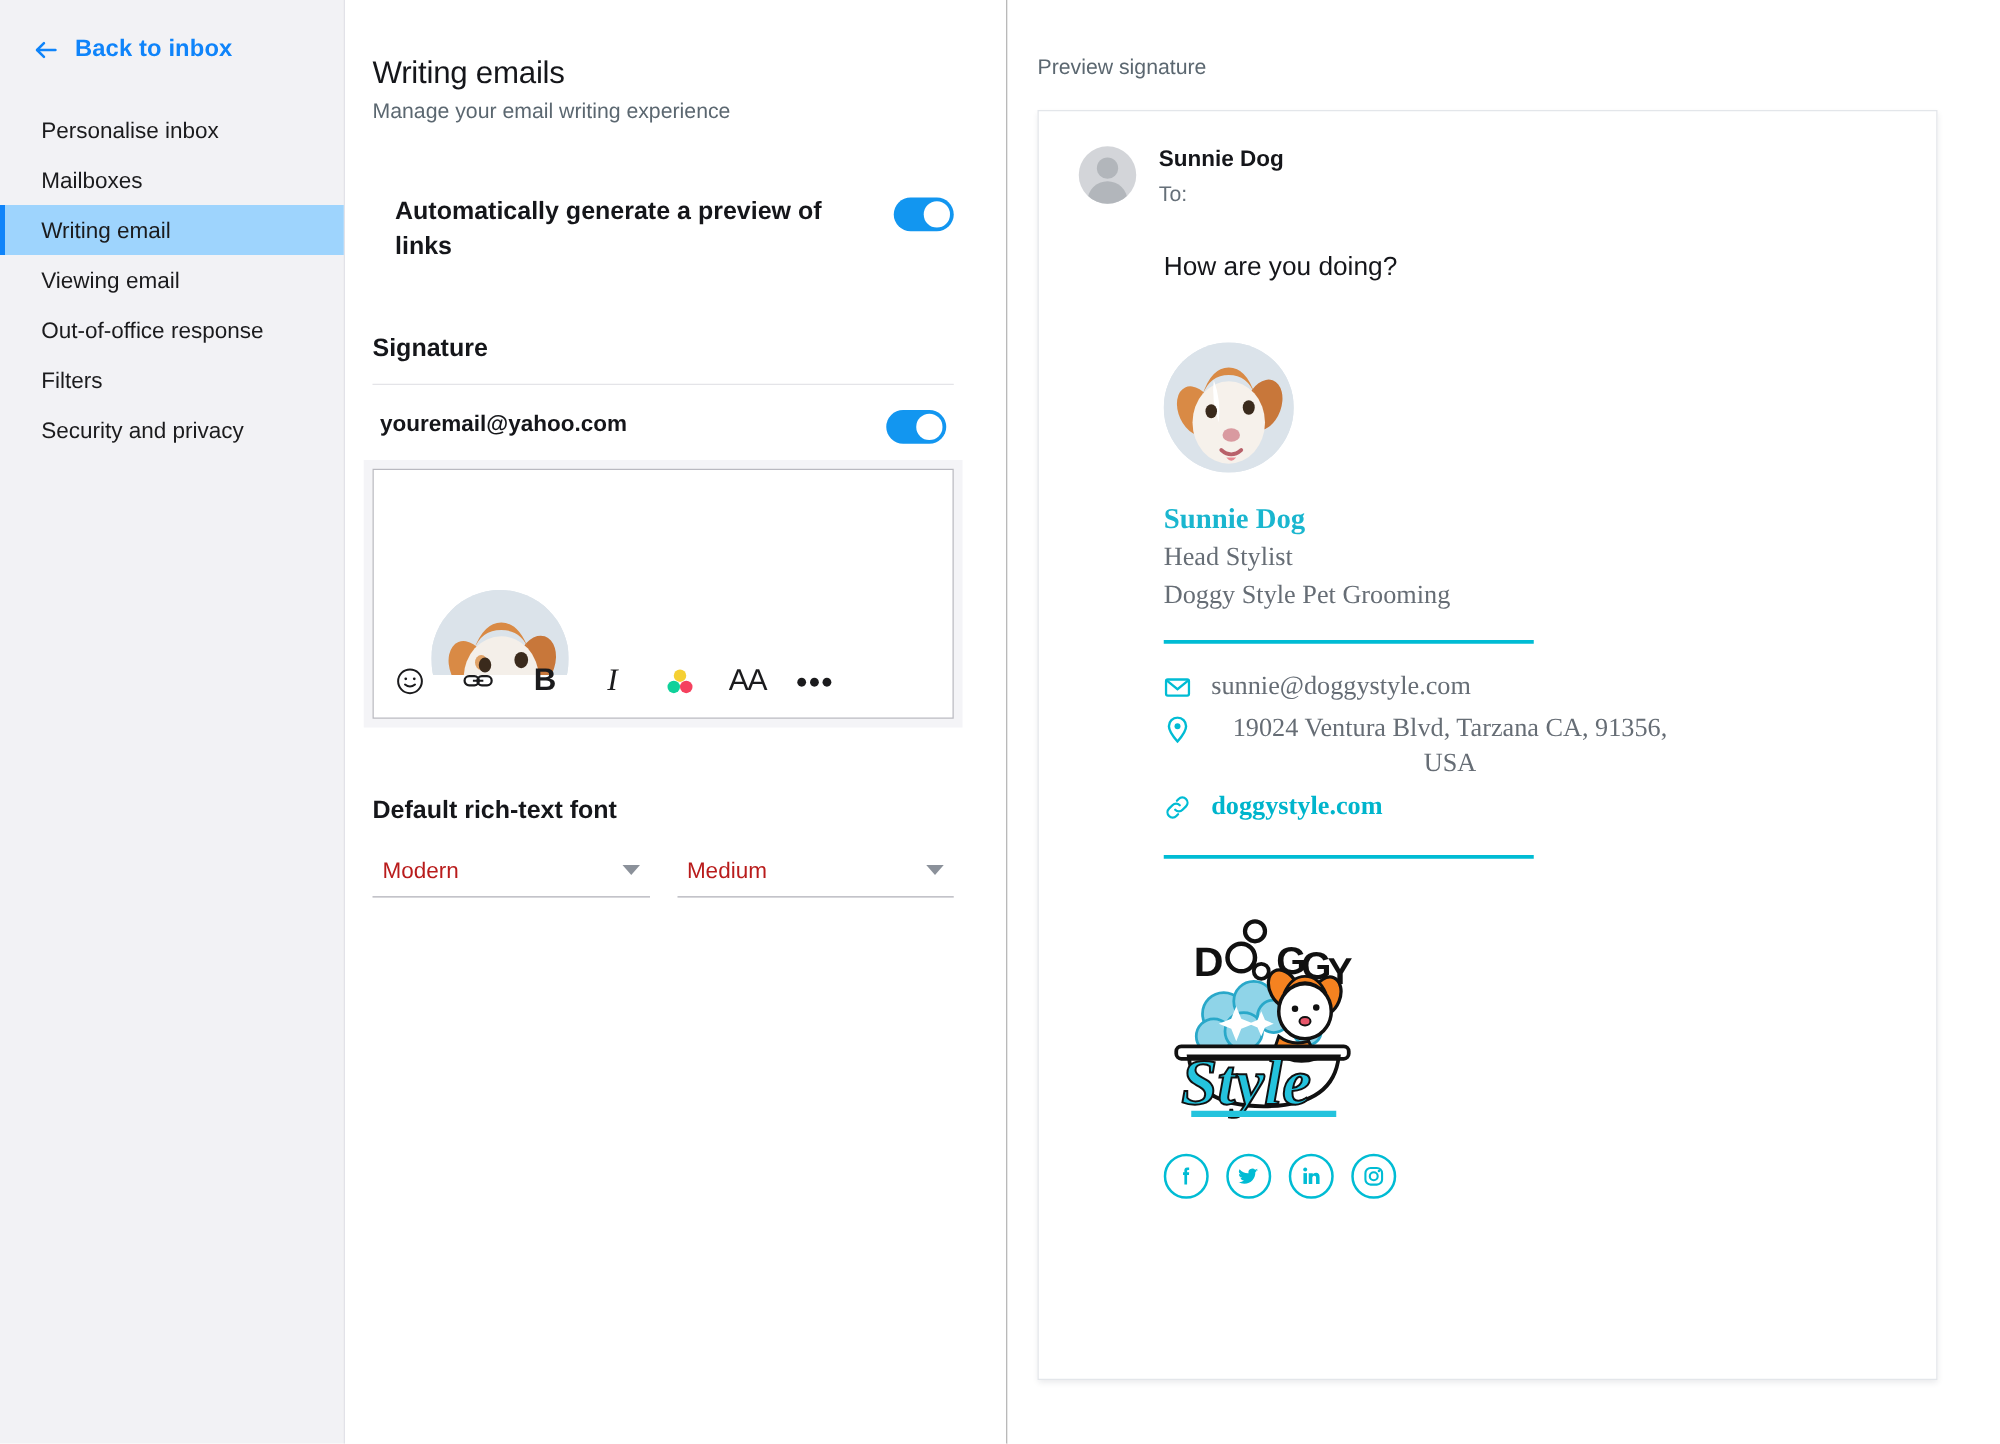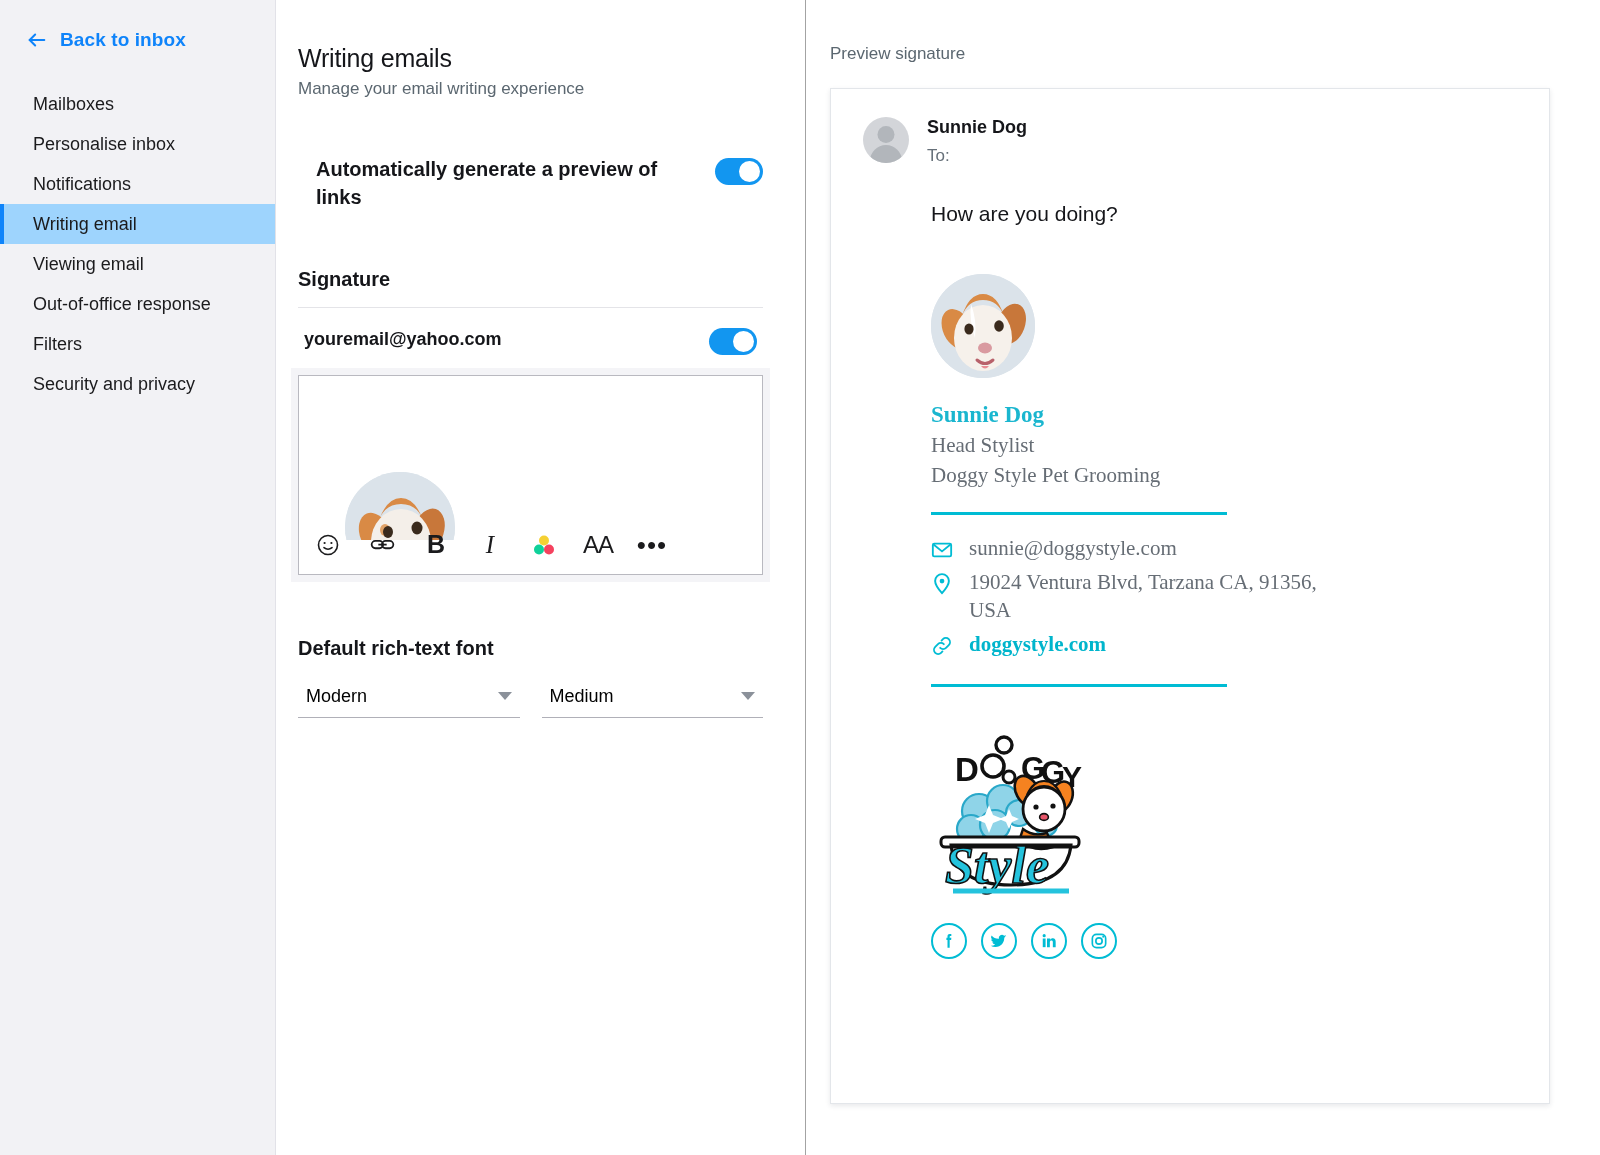--- a/index.html
+++ b/index.html
@@ -95,21 +95,21 @@
   .tb-aa { font-size: 24px; letter-spacing: -1px; }
   .tb-dots { font-size: 26px; letter-spacing: 1px; line-height: 10px; }
 
   .font-title { font-size: 20px; font-weight: 700; color: #15161a; margin-top: 62px; }
   .selects { display: flex; gap: 22px; margin-top: 26px; }
   .select {
     width: 231px; border-bottom: 1px solid #b0b0b8;
     display: flex; align-items: center; justify-content: space-between;
     padding: 0 8px 10px 8px; cursor: pointer;
   }
-  .select-val { font-size: 18px; color: #000000; }
+  .select-val { font-size: 18px; color: #b91c1c; }
   .caret { width: 0; height: 0; border-left: 7px solid transparent; border-right: 7px solid transparent; border-top: 8px solid #8b919a; }
 
   
   .preview { flex: 1; height: 1155px; background: #fff; padding: 44px 0 0 24px; }
   .preview-title { font-size: 17px; color: #5b6770; }
   .card {
     margin-top: 24px; width: 720px; height: 1016px;
     background: #fff; border: 1px solid #e3e6ea;
     box-shadow: 0 2px 5px rgba(30,40,60,.10);
     padding: 28px 32px;
@@ -132,21 +132,21 @@
     overflow: hidden; position: relative;
   }
   .sig-name { font-family: "Liberation Serif", serif; font-size: 23px; font-weight: 700; color: #1ab6cf; margin-top: 24px; }
   .sig-line { font-family: "Liberation Serif", serif; font-size: 21px; color: #666d75; margin-top: 5px; }
 
   .sig-div { height: 3px; background: #00bcd4; width: 296px; margin: 24px 0 0 0; }
 
   .contacts { margin-top: 20px; }
   .contact { display: flex; align-items: flex-start; gap: 16px; margin-bottom: 7px; }
   .c-icon { width: 22px; height: 22px; flex: none; color: #00bcd4; margin-top: 4px; }
-  .c-text { font-family: "Liberation Serif", serif; font-size: 21px; color: #666d75; line-height: 1.3; }
+  .c-text { font-family: "Liberation Serif", serif; font-size: 21px; color: #666d75; line-height: 1.3; text-align: center; }
   .c-text.link { color: #00b5cc; font-weight: 700; }
 
   .logo-wrap { margin-top: 46px; width: 158px; height: 162px; position: relative; }
   .socials { display: flex; gap: 14px; margin-top: 28px; }
   .soc { width: 36px; height: 36px; border-radius: 50%; border: 2px solid #00bcd4; display: flex; align-items: center; justify-content: center; cursor: pointer; color: #00bcd4; }
 </style>
 </head>
 <body>
 
 <div class="app">
@@ -154,28 +154,25 @@
   <aside class="sidebar">
     <div class="back-row">
       <svg class="back-arrow" viewBox="0 0 24 24" fill="none" stroke="currentColor" stroke-width="2.2" stroke-linecap="round" stroke-linejoin="round">
         <line x1="20" y1="12" x2="4" y2="12"></line>
           <polyline points="10,6 4,12 10,18"></polyline>
       </svg>
       <span class="back-label">Back to inbox</span>
     </div>
 
     <nav class="nav">
+      <div class="nav-item" style="margin-bottom:0">
+        <span>Personalise inbox</span>
+      </div>
       <div class="nav-item">
         <span>Mailboxes</span>
-      </div>
-      <div class="nav-item" style="margin-bottom:0">
-        <span>Personalise inbox</span>
-      </div>
-      <div class="nav-item">
-        <span>Notifications</span>
       </div>
       <div class="nav-item active">
         <span>Writing email</span>
       </div>
       <div class="nav-item">
         <span>Viewing email</span>
       </div>
       <div class="nav-item">
         <span>Out-of-office response</span>
       </div>

